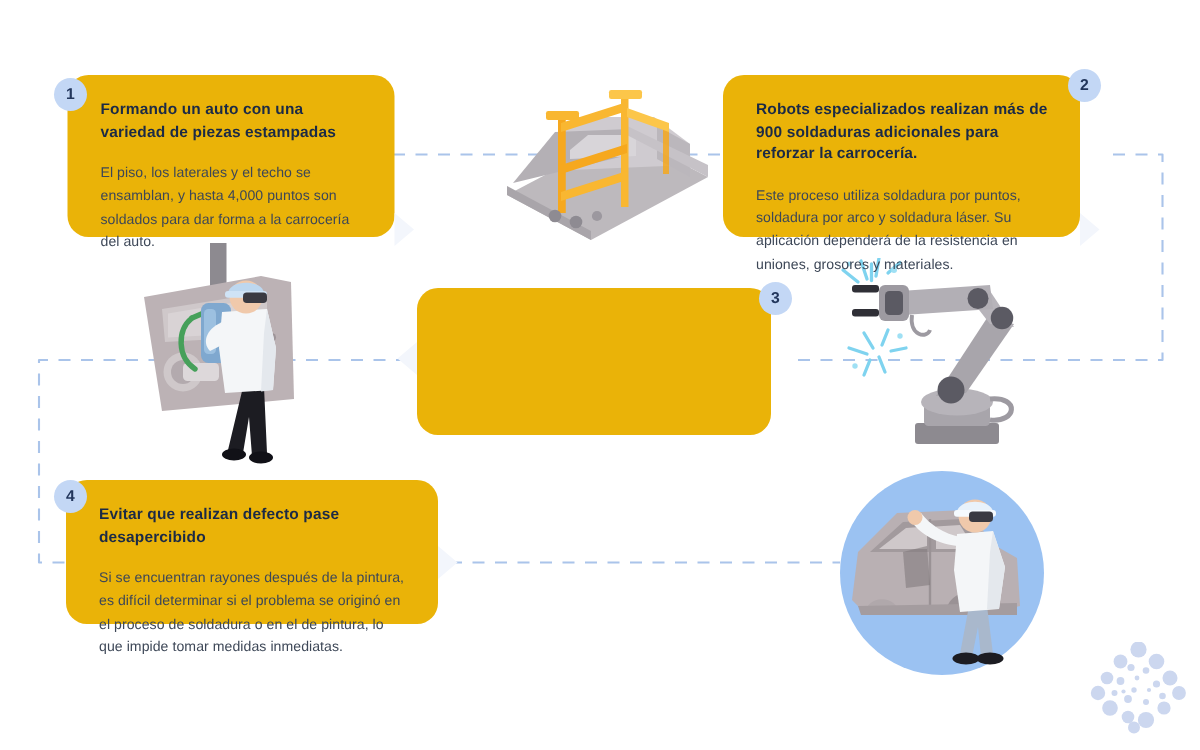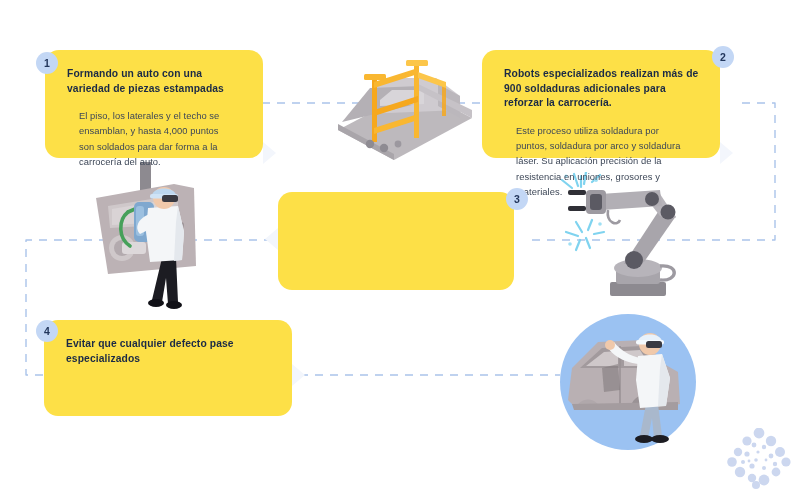--- a/index.html
+++ b/index.html
@@ -30,21 +30,21 @@
 
   
   .illus {
     position: absolute;
     z-index: 2;
   }
 
   
   .card {
     position: absolute;
-    background: #fde047;
+    background: #eab308;
     border-radius: 14px;
     box-sizing: border-box;
     z-index: 3;
   }
   .card .inner {
     padding: 17px 20px 17px 22px;
   }
   .card-title {
     font-size: 10.3px;
     font-weight: bold;
@@ -52,21 +52,21 @@
     line-height: 1.42;
     letter-spacing: 0.01em;
     margin: 0 0 11px 0;
   }
   .card-body {
     font-size: 9.4px;
     font-weight: normal;
     color: #3d4757;
     line-height: 1.62;
     letter-spacing: 0.005em;
-    margin: 12px;
+    margin: 0;
   }
   
   .tail {
     position: absolute;
     width: 0; height: 0;
     border-top: 11px solid transparent;
     border-bottom: 11px solid transparent;
   }
   .tail-right {
     border-left: 13px solid #f3f6fc;
@@ -307,34 +307,35 @@
       <p class="card-title">Formando un auto con una variedad de piezas estampadas</p>
       <p class="card-body">El piso, los laterales y el techo se ensamblan, y hasta 4,000 puntos son soldados para dar forma a la carrocería del auto.</p>
     </div>
     <span class="tail tail-right" style="left:218px; top:92px;"></span>
   </div>
   <div class="badge" style="left:36px; top:52px;">1</div>
 
   <div class="card" style="left:482px; top:50px; width:238px; height:108px;">
     <div class="inner">
       <p class="card-title">Robots especializados realizan más de 900 soldaduras adicionales para reforzar la carrocería.</p>
-      <p class="card-body">Este proceso utiliza soldadura por puntos, soldadura por arco y soldadura láser. Su aplicación precisión de la resistencia en uniones, grosores y materiales.</p>
+      <p class="card-body">Este proceso utiliza soldadura por puntos, soldadura por arco y soldadura láser. Su aplicación dependerá de la resistencia en uniones, grosores y materiales.</p>
     </div>
     <span class="tail tail-right" style="left:238px; top:92px;"></span>
   </div>
   <div class="badge" style="left:712px; top:46px;">2</div>
 
   <div class="card" style="left:278px; top:192px; width:236px; height:98px;">
     <div class="inner">
     </div>
     <span class="tail tail-left" style="left:-13px; top:36px;"></span>
   </div>
   <div class="badge" style="left:506px; top:188px;">3</div>
 
   <div class="card" style="left:44px; top:320px; width:248px; height:96px;">
     <div class="inner">
-      <p class="card-title">Evitar que cualquier defecto pase especializados</p>
+      <p class="card-title">Evitar que realizan defecto pase desapercibido</p>
+      <p class="card-body">Si se encuentran rayones después de la pintura, es difícil determinar si el problema se originó en el proceso de soldadura o en el de pintura, lo que impide tomar medidas inmediatas.</p>
     </div>
     <span class="tail tail-right" style="left:248px; top:44px;"></span>
   </div>
   <div class="badge" style="left:36px; top:320px;">4</div>
 
 </div>
 
 </body></html>

